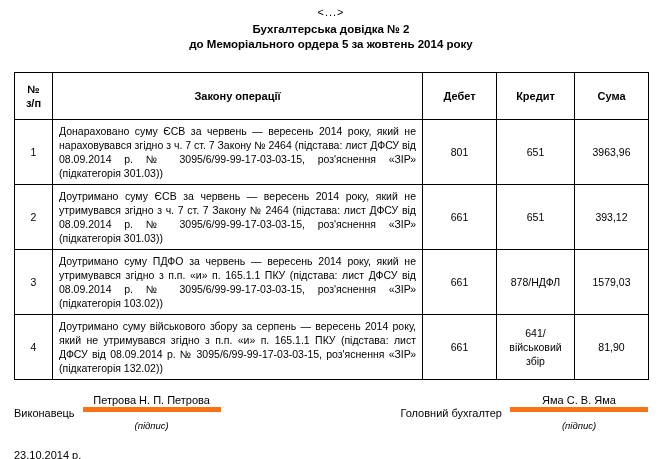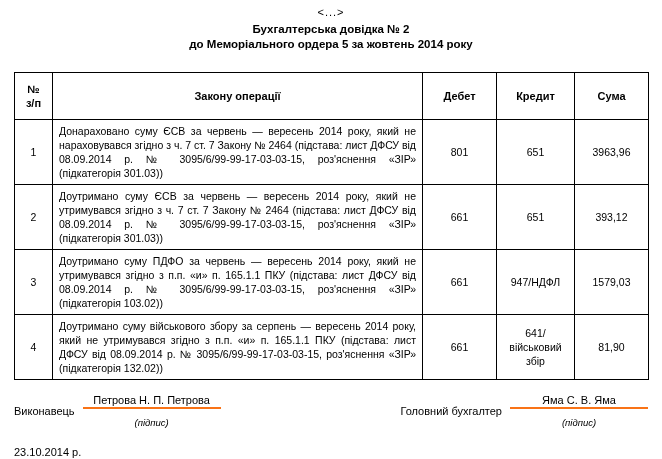--- a/index.html
+++ b/index.html
@@ -87,21 +87,21 @@
   }
   .sig-block {
     display: flex;
     align-items: center;
     gap: 8px;
   }
   .sig-label {
     font-size: 11px;
   }
   .sig-name {
-    border-bottom: 2px solid #f97316;
+    border-bottom: 5px solid #f97316;
     padding: 0 4px 1px 4px;
     font-size: 11px;
     min-width: 130px;
     text-align: center;
     display: inline-block;
   }
   .sig-caption {
     font-size: 9.5px;
     font-style: italic;
     text-align: center;
@@ -160,21 +160,21 @@
         <td class="num">2</td>
         <td class="desc">Доутримано суму ЄСВ за червень — вересень 2014 року, який не утримувався згідно з ч. 7 ст. 7 Закону № 2464 (підстава: лист ДФСУ від 08.09.2014 р. № 3095/6/99-99-17-03-03-15, роз'яснення «ЗІР» (підкатегорія 301.03))</td>
         <td class="debit">661</td>
         <td class="credit">651</td>
         <td class="sum">393,12</td>
       </tr>
       <tr>
         <td class="num">3</td>
         <td class="desc">Доутримано суму ПДФО за червень — вересень 2014 року, який не утримувався згідно з п.п. «и» п. 165.1.1 ПКУ (підстава: лист ДФСУ від 08.09.2014 р. № 3095/6/99-99-17-03-03-15, роз'яснення «ЗІР» (підкатегорія 103.02))</td>
         <td class="debit">661</td>
-        <td class="credit">947/НДФЛ</td>
+        <td class="credit">878/НДФЛ</td>
         <td class="sum">1579,03</td>
       </tr>
       <tr>
         <td class="num">4</td>
         <td class="desc">Доутримано суму військового збору за серпень — вересень 2014 року, який не утримувався згідно з п.п. «и» п. 165.1.1 ПКУ (підстава: лист ДФСУ від 08.09.2014 р. № 3095/6/99-99-17-03-03-15, роз'яснення «ЗІР» (підкатегорія 132.02))</td>
         <td class="debit">661</td>
         <td class="credit">641/ військовий збір</td>
         <td class="sum">81,90</td>
       </tr>
     </tbody>

